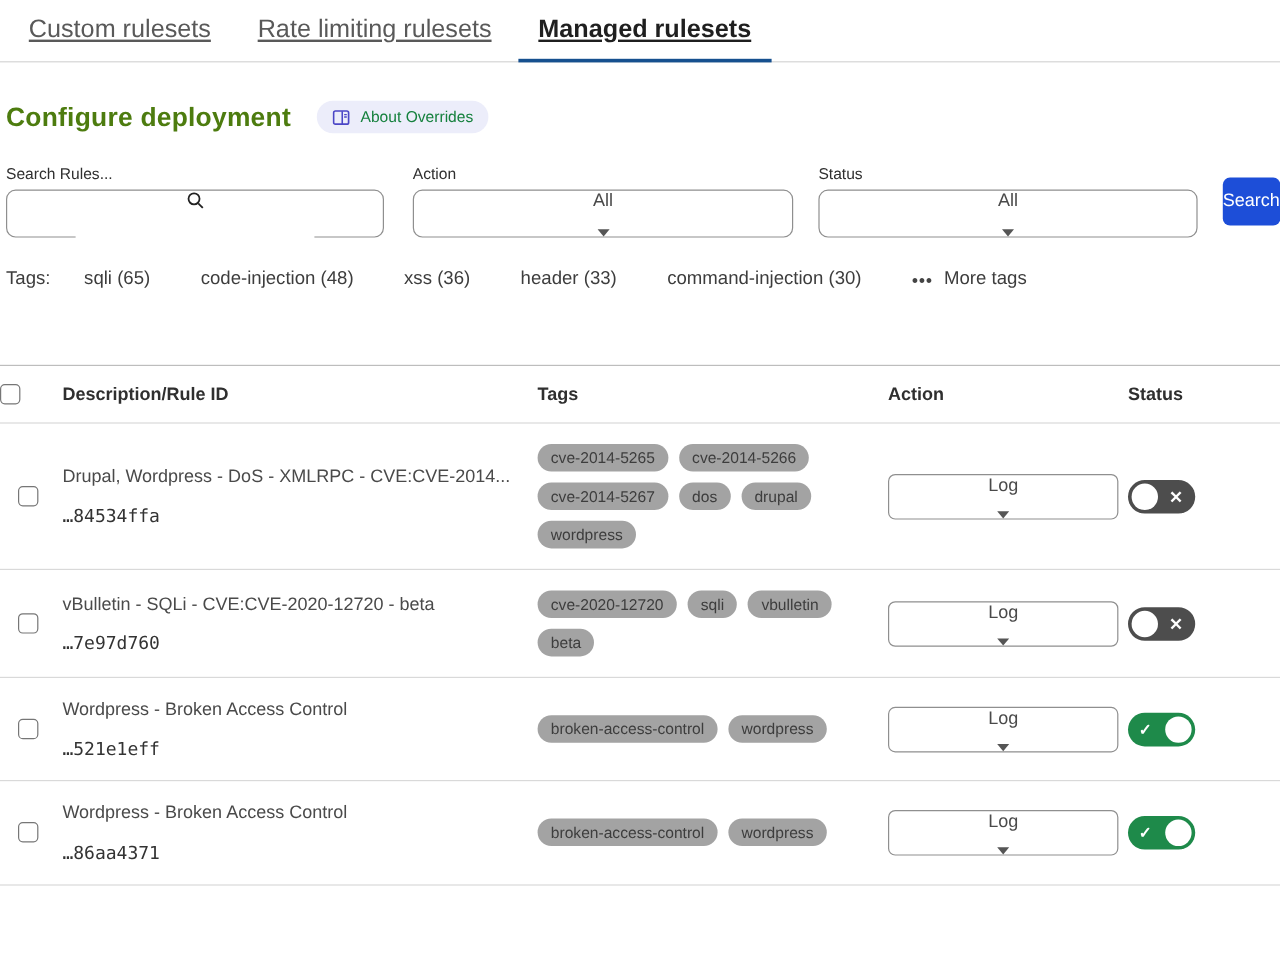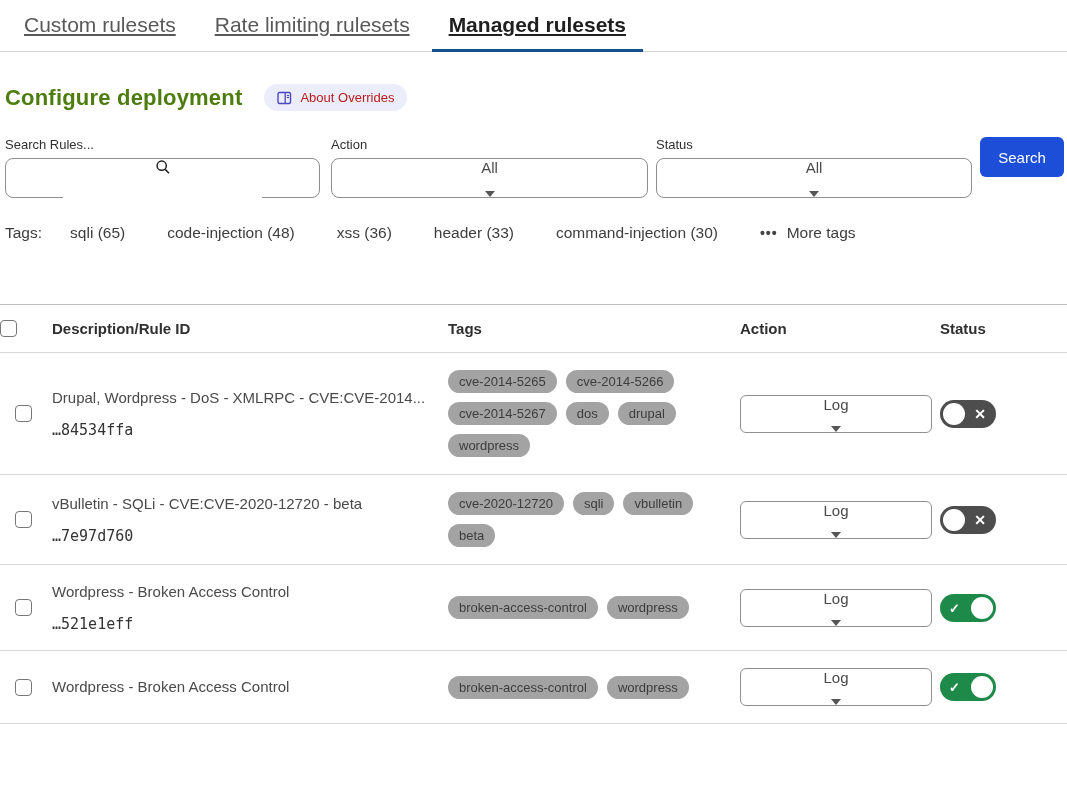--- a/index.html
+++ b/index.html
@@ -15,26 +15,26 @@
     padding:13px 17px 12px; font-size:21px; color:#595959; cursor:pointer;
     border-bottom:3px solid transparent; margin-bottom:-1px; white-space:nowrap;text-decoration:underline;
   }
   .tab + .tab { margin-left:5px; }
   .tab.active { color:#1f1f1f; font-weight:700; border-bottom-color:#16508f; }
   
   .heading-row { display:flex; align-items:center; gap:22px; padding:32px 0 0 5px; }
   .page-title { font-size:22px; font-weight:700; color:#4d7c0f; letter-spacing:.2px; }
   .about-badge {
     display:inline-flex; align-items:center; gap:8px;
-    background:#ecedfa; color:#b91c1c; font-size:13px;
+    background:#ecedfa; color:#15803d; font-size:13px;
     border-radius:14px; padding:6px 13px; cursor:pointer;
   }
   .about-badge svg { display:block; }
   
-  .filters { display:flex; align-items:flex-start; padding:26px 3px 0 5px; gap:1px; }
+  .filters { display:flex; align-items:center; padding:26px 3px 0 5px; gap:14px; }
   .field { display:flex; flex-direction:column; }
   .field-label { font-size:13px; color:#2f2f2f; margin-bottom:6px; }
   .input-box, .select-box {
     height:40px; border:1px solid #8f8f8f; border-radius:8px; background:#fff;
     display:flex; align-items:center; padding:0 12px; font-size:15px; color:#4a4a4a;flex-direction:column;
   }
   .search-field .input-box { width:315px; gap:8px; }
   .search-field input { border:none; outline:none; flex:1; font-size:15px; font-family:inherit; }
   .action-field { margin-left:10px; }
   .action-field .select-box { width:317px; }
@@ -248,20 +248,21 @@
       </div>
     </div>
   </div>
 
   <div class="trow">
     <div class="tcell cb-cell">
       <span class="checkbox"></span>
     </div>
     <div class="tcell">
       <div class="desc-title">Wordpress - Broken Access Control</div>
+      <div class="rule-id">…86aa4371</div>
     </div>
     <div class="tcell tags-cell">
           <span class="pill">broken-access-control</span>
           <span class="pill">wordpress</span>
         </div>
     <div class="tcell action-cell">
       <div class="select-box">
         <span class="action-value">Log</span>
         <span class="caret"></span>
       </div>

